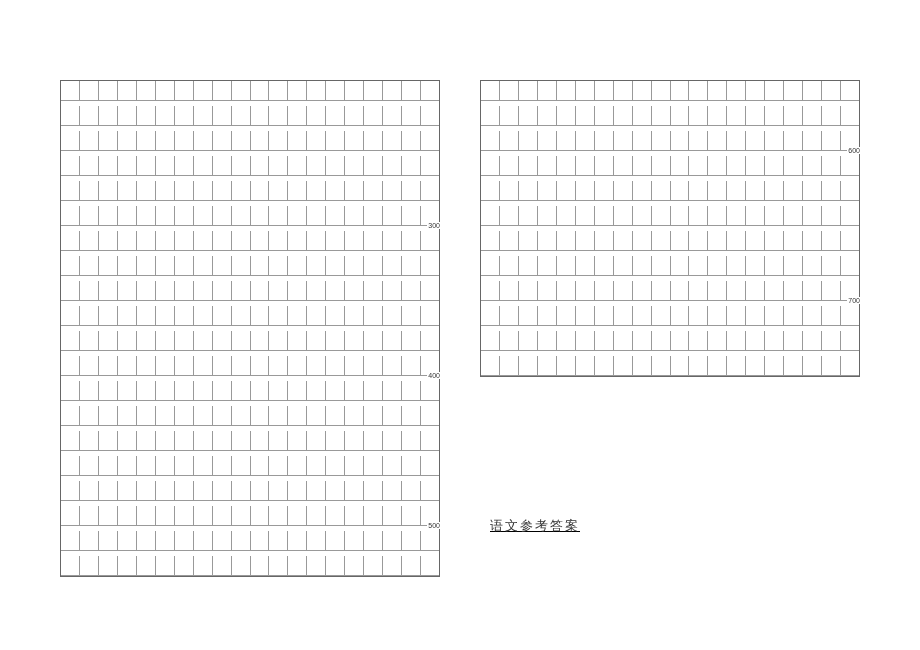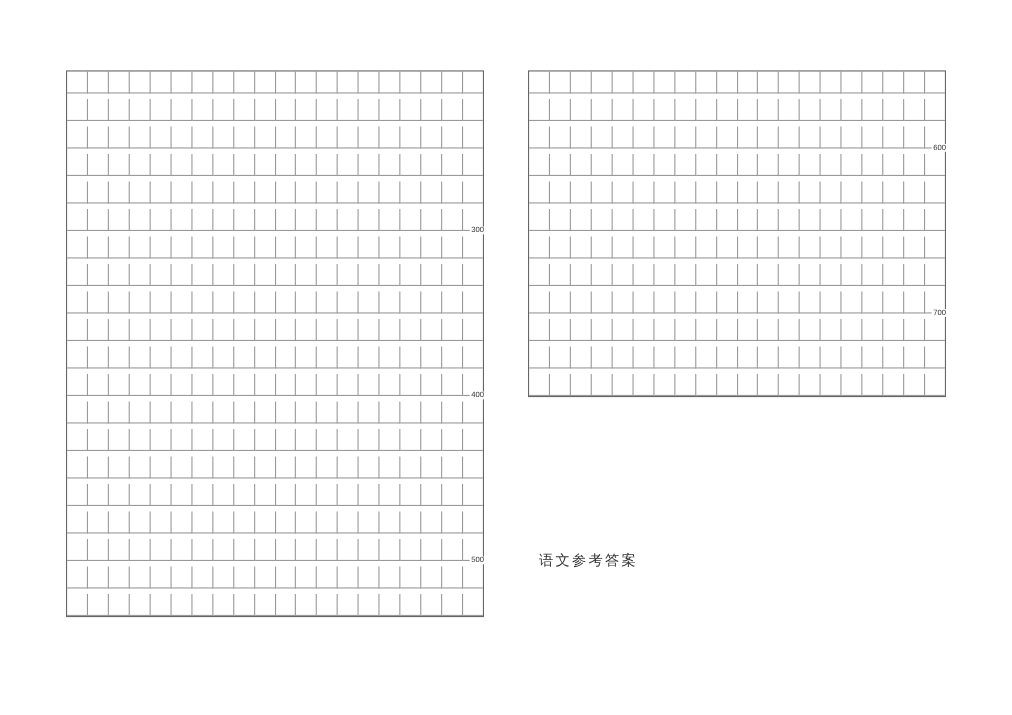--- a/index.html
+++ b/index.html
@@ -11,22 +11,23 @@
       width: 920px;
       height: 650px;
       background: #fff;
       font-family: "Microsoft YaHei", "SimSun", sans-serif;
       position: relative;
     }
     .page-container {
       width: 100%;
       height: 100%;
       display: flex;
-      padding: 64px 60px 40px 60px;
+      padding: 80px 60px 40px 60px;
       gap: 40px;
+      text-decoration: underline;
     }
     .column {
       display: flex;
       flex-direction: column;
     }
     .left-column {
       flex: 1;
     }
     .right-column {
       flex: 1;

